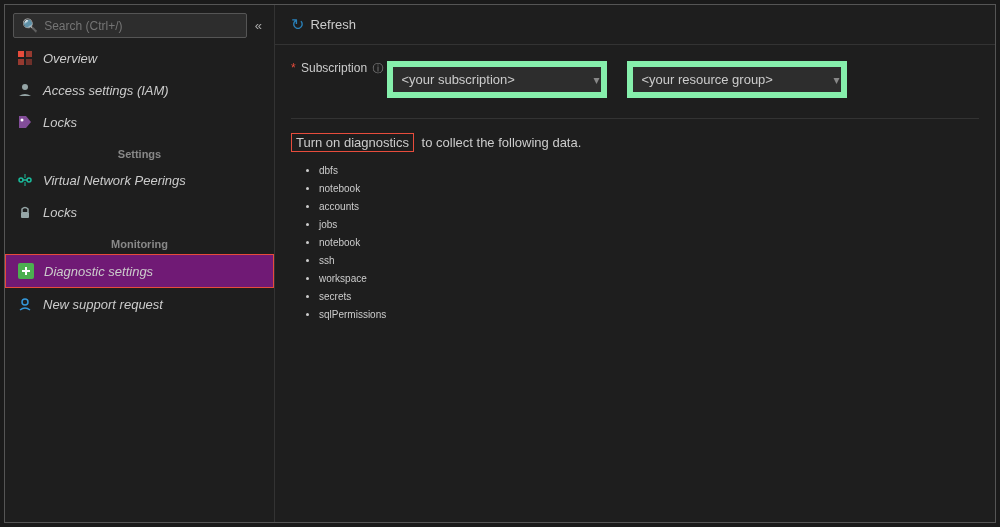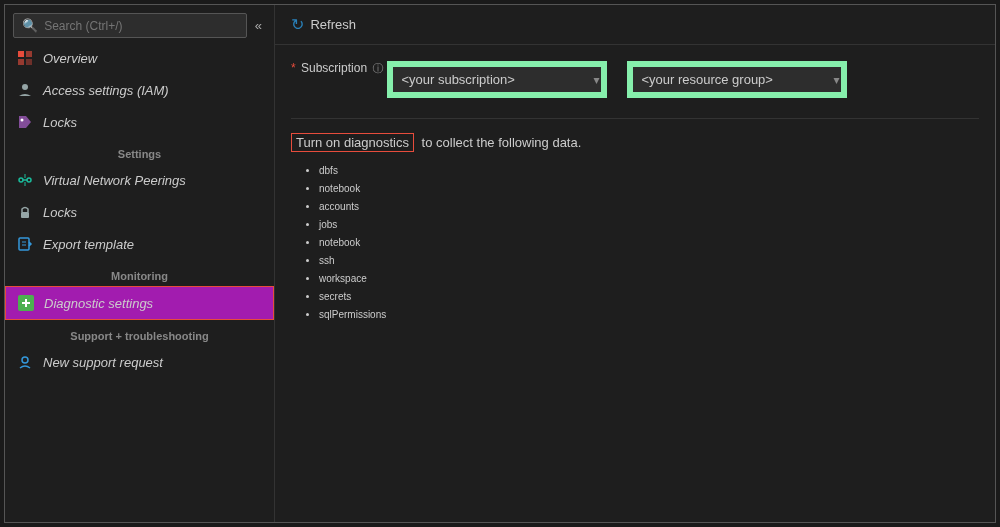--- a/index.html
+++ b/index.html
@@ -66,21 +66,21 @@
       display: flex;
       align-items: center;
       padding: 8px 12px;
       cursor: pointer;
       gap: 10px;
       color: #cccccc;
       font-size: 13px;
       font-style: italic;
     }
     .nav-item.active {
-      background: #a21caf;
+      background: #701a75;
       border: 1px solid #e74c3c;
     }
 
     .nav-icon {
       width: 16px;
       height: 16px;
       display: flex;
       align-items: center;
       justify-content: center;
       flex-shrink: 0;
@@ -306,46 +306,33 @@
     <div class="nav-item">
       <div class="nav-icon">
         <svg class="svg-icon" viewBox="0 0 16 16">
           <rect x="4" y="8" width="8" height="6" rx="1" fill="#95a5a6"></rect>
           <path d="M5 8 V5 Q8 2 11 5 V8" stroke="#95a5a6" stroke-width="1.5" fill="none"></path>
         </svg>
       </div>
       <span>Locks</span>
     </div>
 
-    <div class="nav-item">
-      <div class="nav-icon">
-        <svg class="svg-icon" viewBox="0 0 16 16">
-          <rect x="2" y="2" width="10" height="12" rx="1" fill="none" stroke="#3498db" stroke-width="1.5"></rect>
-          <line x1="5" y1="6" x2="9" y2="6" stroke="#3498db" stroke-width="1"></line>
-          <line x1="5" y1="9" x2="9" y2="9" stroke="#3498db" stroke-width="1"></line>
-          <line x1="12" y1="8" x2="14" y2="8" stroke="#3498db" stroke-width="1.5"></line>
-          <polyline points="12,6 14,8 12,10" stroke="#3498db" stroke-width="1.5" fill="none"></polyline>
-        </svg>
-      </div>
-      <span>Export template</span>
-    </div>
 
     <div class="section-label">Monitoring</div>
 
     <div class="nav-item active">
       <div class="diagnostic-icon-box">
         <svg width="12" height="12" viewBox="0 0 12 12">
           <line x1="2" y1="6" x2="10" y2="6" stroke="white" stroke-width="2"></line>
           <line x1="6" y1="2" x2="6" y2="10" stroke="white" stroke-width="2"></line>
         </svg>
       </div>
       <span>Diagnostic settings</span>
     </div>
 
-    <div class="section-label">Support + troubleshooting</div>
 
     <div class="nav-item">
       <div class="nav-icon">
         <svg class="svg-icon" viewBox="0 0 16 16">
           <circle cx="8" cy="6" r="3" fill="none" stroke="#3498db" stroke-width="1.5"></circle>
           <path d="M3 14 Q8 10 13 14" stroke="#3498db" stroke-width="1.5" fill="none"></path>
         </svg>
       </div>
       <span>New support request</span>
     </div>

